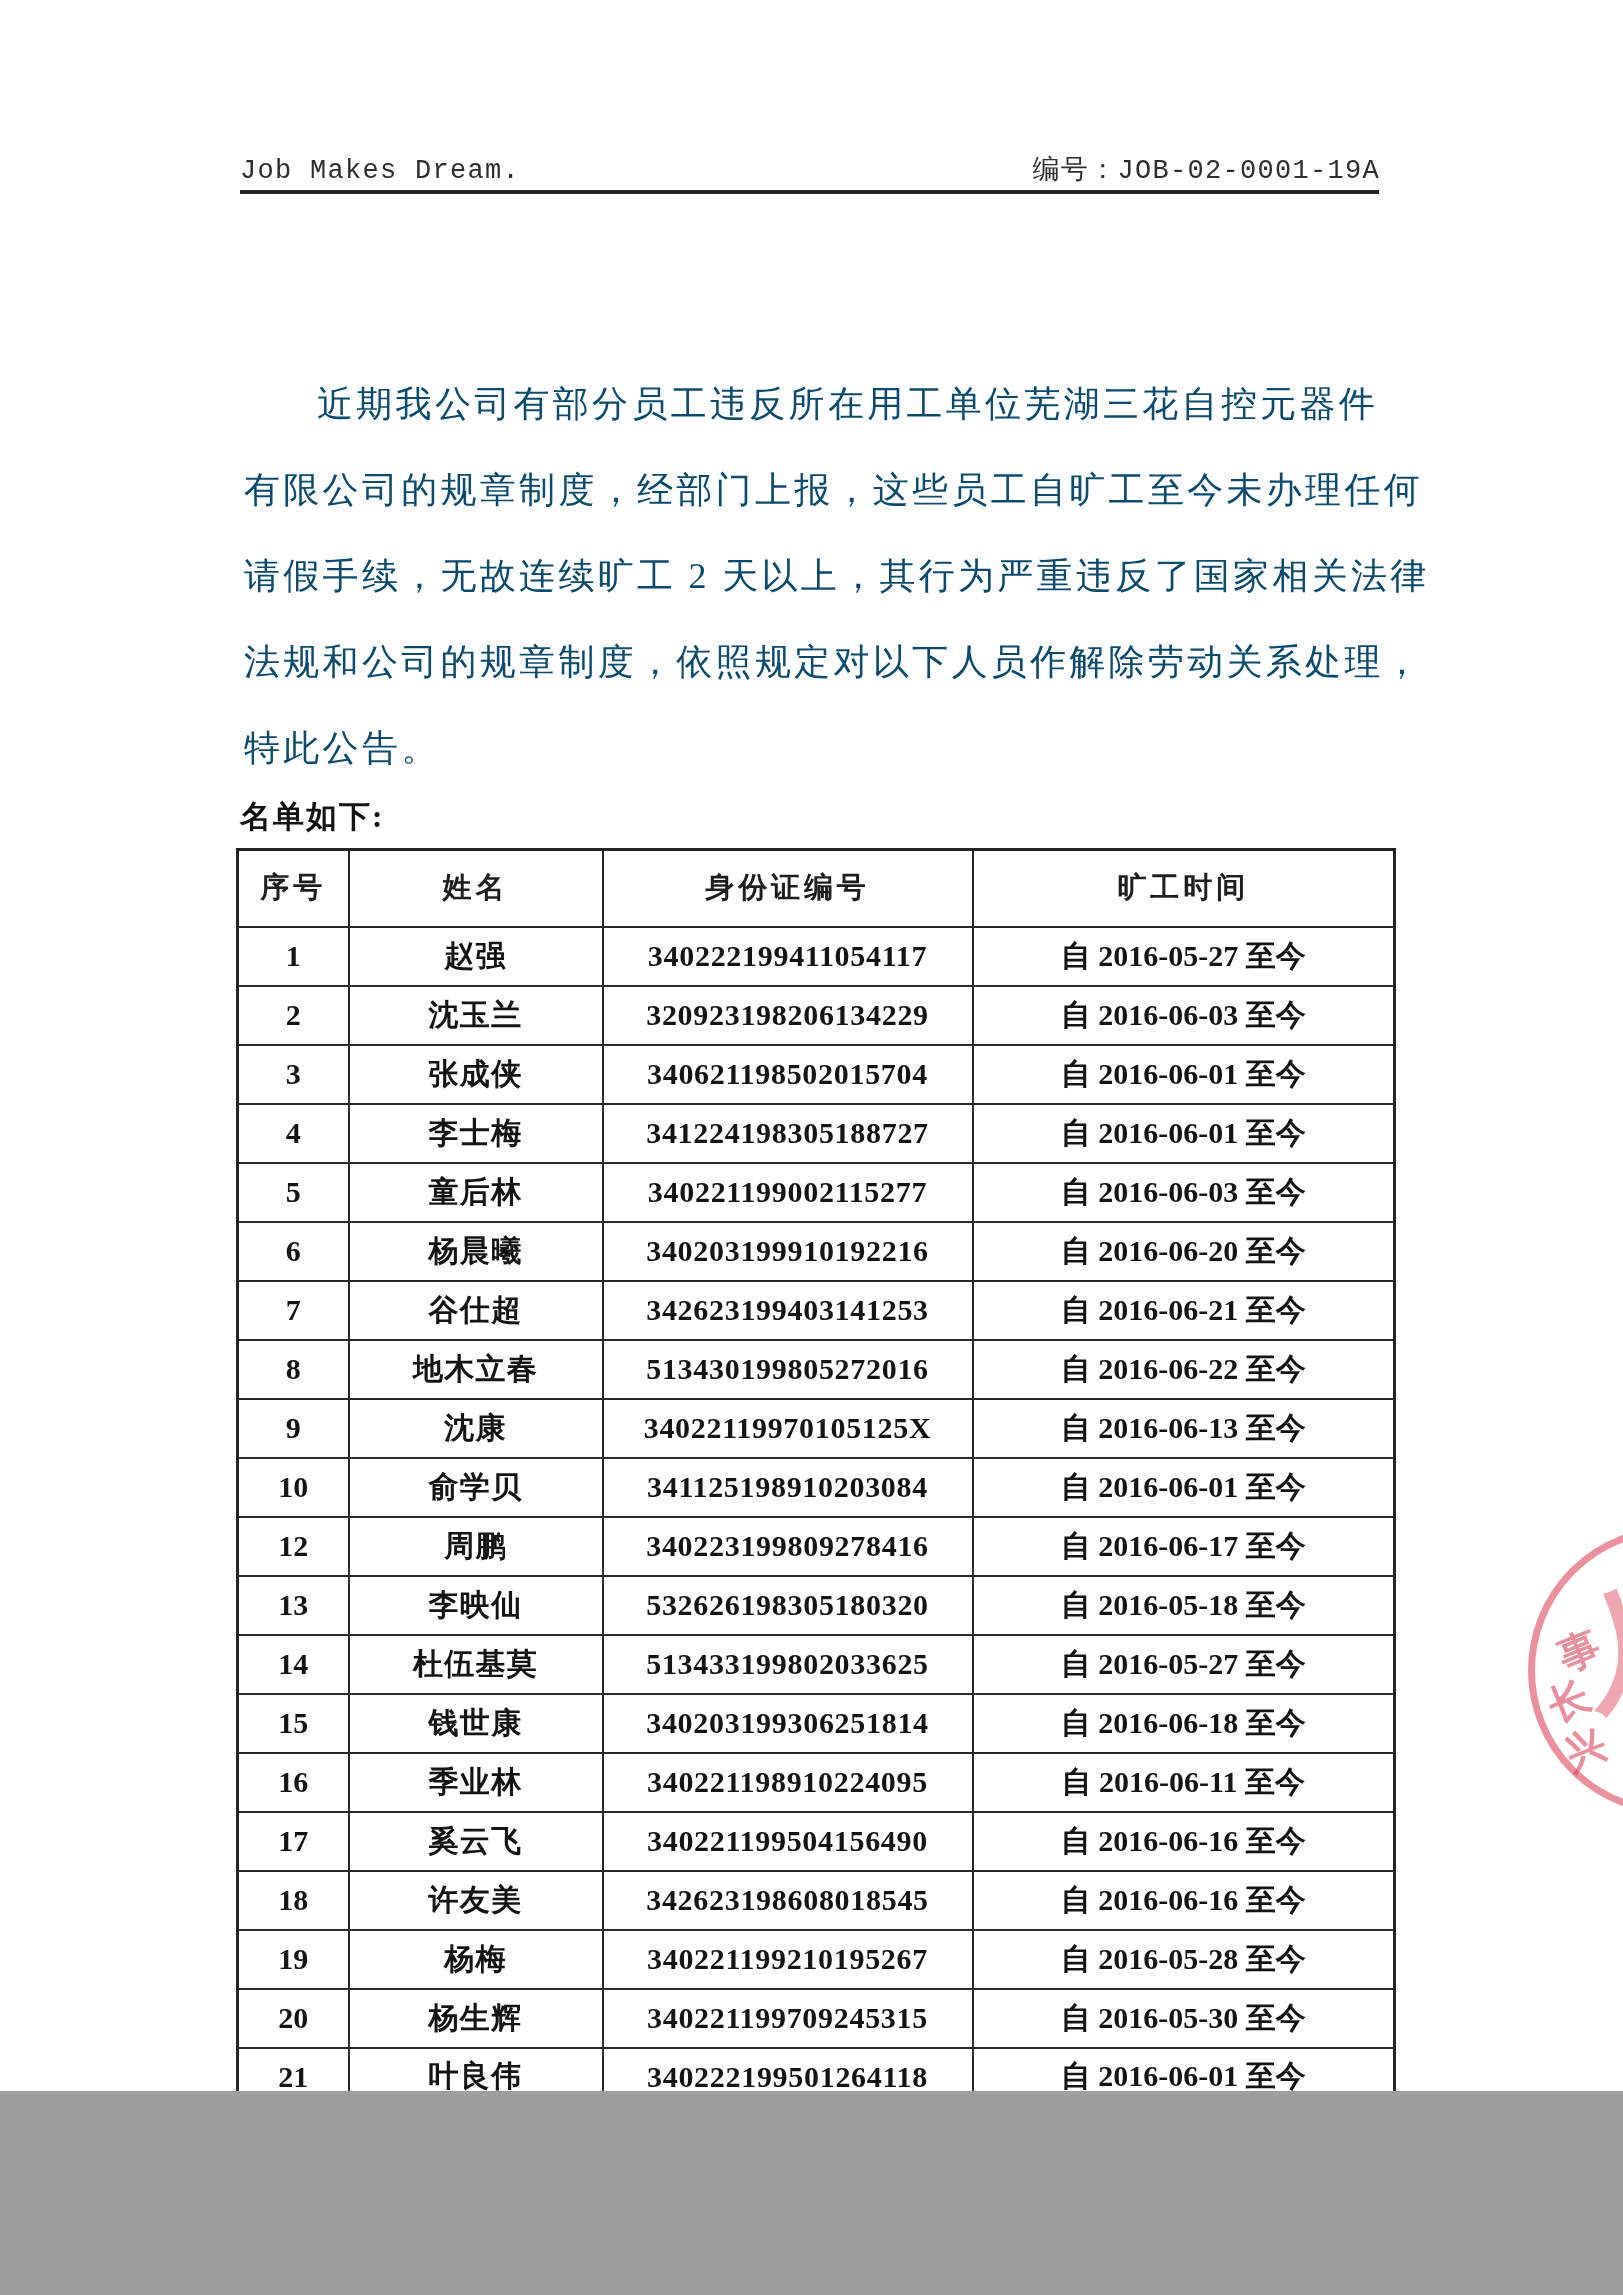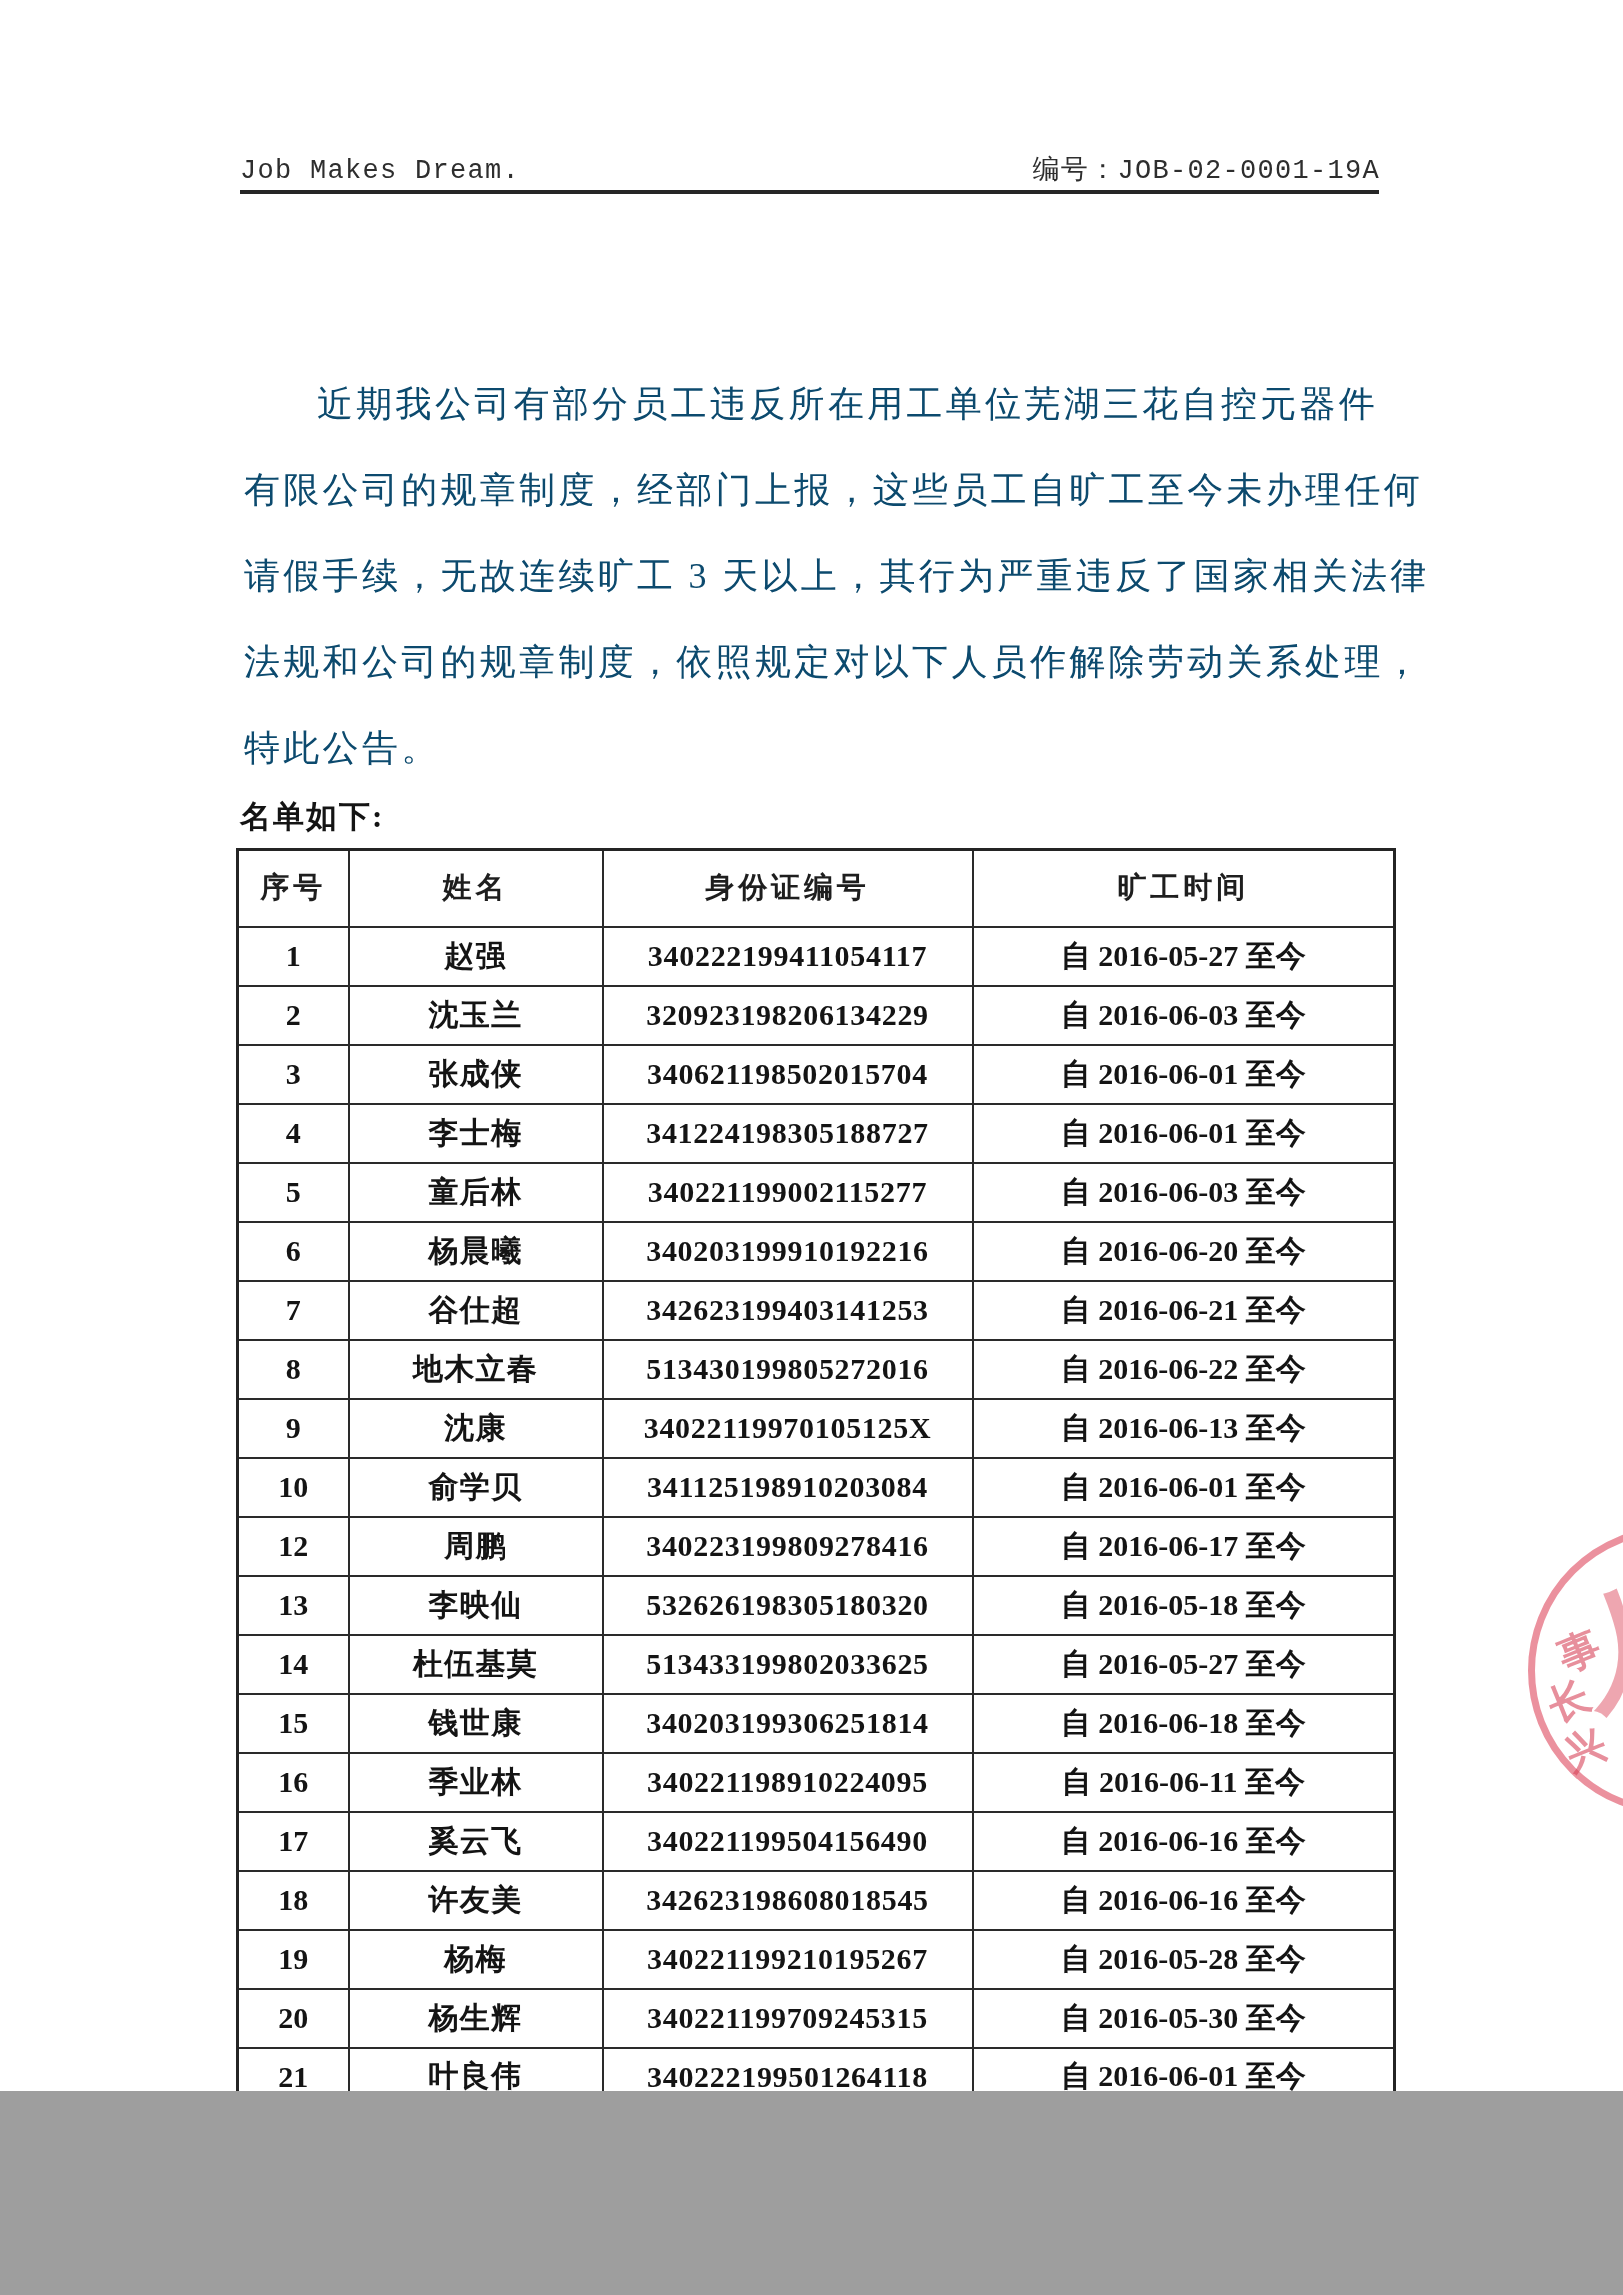--- a/index.html
+++ b/index.html
@@ -153,21 +153,21 @@
   <div class="hdr">
     <span>Job Makes Dream.</span>
     <span>编号：JOB-02-0001-19A</span>
   </div>
   <div class="rule"></div>
 
 
   <div class="body-text">
     <p class="indent">近期我公司有部分员工违反所在用工单位芜湖三花自控元器件</p>
     <p>有限公司的规章制度，经部门上报，这些员工自旷工至今未办理任何</p>
-    <p>请假手续，无故连续旷工 3 天以上，其行为严重违反了国家相关法律</p>
+    <p>请假手续，无故连续旷工 2 天以上，其行为严重违反了国家相关法律</p>
     <p>法规和公司的规章制度，依照规定对以下人员作解除劳动关系处理，</p>
     <p>特此公告。</p>
   </div>
 
   <div class="list-label">名单如下:</div>
 
   <table class="roster">
     <colgroup>
       <col style="width:111px">
       <col style="width:254px">

